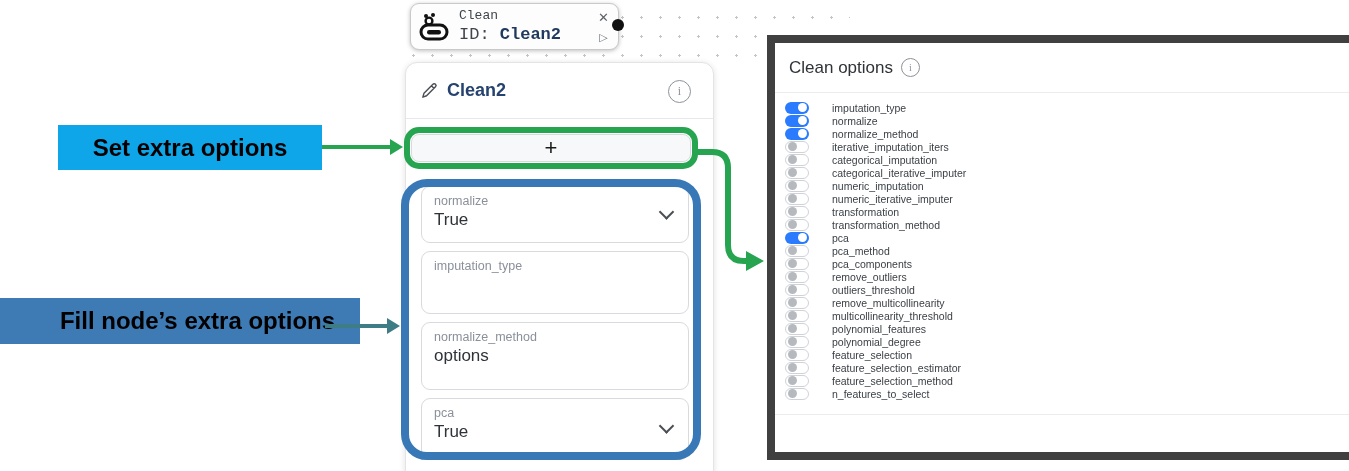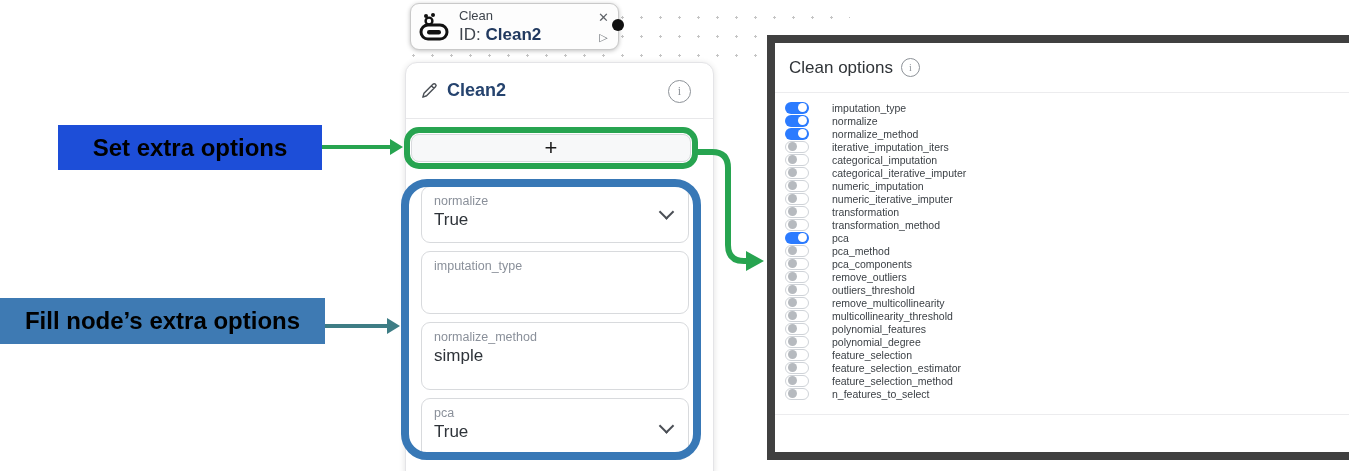--- a/index.html
+++ b/index.html
@@ -9,21 +9,21 @@
   
   .dot-grid{position:absolute;left:398px;top:0;width:452px;height:62px;
     background-image:radial-gradient(#c4c4c4 1.2px, transparent 1.3px);
     background-size:19px 19px;background-position:6px 8px;}
 
   
   .node-card{position:absolute;left:410px;top:3px;width:207px;height:45px;
     background:#fdfdfd;border:1px solid #c9c9c9;border-radius:9px;
     box-shadow:0 1px 4px rgba(0,0,0,.25);display:flex;align-items:center;z-index:2;}
   .node-icon{width:34px;height:34px;margin-left:6px;flex:0 0 auto;}
-  .node-text{flex:1;margin-left:8px;line-height:1.25;}
+  .node-text{flex:1;margin-left:8px;line-height:1.25;font-family:Liberation Mono, monospace;}
   .node-title{font-size:13px;color:#3f454d;}
   .node-id-row{font-size:17px;color:#3f454d;}
   .node-id-row b{color:#21395f;font-weight:bold;}
   .node-right{display:flex;flex-direction:column;justify-content:space-between;
     align-items:center;height:32px;margin-right:9px;}
   .node-close{font-size:13px;color:#5f6368;cursor:pointer;line-height:1;}
   .node-run{font-size:11px;color:#6b7075;line-height:1;cursor:pointer;}
   .node-handle{position:absolute;right:-6px;top:15px;width:12px;height:12px;
     border-radius:50%;background:#111;}
 
@@ -67,22 +67,22 @@
   .field-label{font-size:12.5px;color:#8a909a;}
   .field-value{font-size:17px;color:#2e3339;margin-top:2px;}
   .chevron{position:absolute;right:16px;top:45%;width:9px;height:9px;
     border-right:2px solid #4a4f55;border-bottom:2px solid #4a4f55;
     transform:translateY(-50%) rotate(45deg);}
 
   
   .ann{position:absolute;color:#000;font-weight:bold;font-size:24px;
     display:flex;align-items:center;justify-content:center;z-index:4;
     font-family:"Liberation Sans",sans-serif;}
-  .ann-green{left:58px;top:125px;width:264px;height:45px;background:#1d4ed8;}
-  .ann-blue{left:0;top:298px;width:325px;height:46px;background:#3e7ab3;}
+  .ann-green{left:58px;top:125px;width:264px;height:45px;background:#0ea5e9;}
+  .ann-blue{left:0;top:298px;width:325px;height:46px;background:#3e7ab3;padding-left:35px;}
   .h-arrow{position:absolute;z-index:4;}
   .h-arrow .shaft{position:absolute;left:0;top:6px;height:4px;background:currentColor;}
   .h-arrow .head{position:absolute;top:0;width:0;height:0;
     border-top:8px solid transparent;border-bottom:8px solid transparent;
     border-left:13px solid currentColor;}
   .arrow-green{left:322px;top:139px;color:#27a450;}
   .arrow-green .shaft{width:68px;}
   .arrow-green .head{left:68px;}
   .arrow-teal{left:325px;top:318px;color:#3e7d85;}
   .arrow-teal .shaft{width:62px;}
@@ -166,21 +166,21 @@
       <span class="chevron"></span>
     </div>
 
     <div class="field">
       <div class="field-label">imputation_type</div>
 
     </div>
 
     <div class="field">
       <div class="field-label">normalize_method</div>
-      <div class="field-value">simple</div>
+      <div class="field-value">options</div>
 
     </div>
 
     <div class="field">
       <div class="field-label">pca</div>
       <div class="field-value">True</div>
       <span class="chevron"></span>
     </div>
   </div>
 

